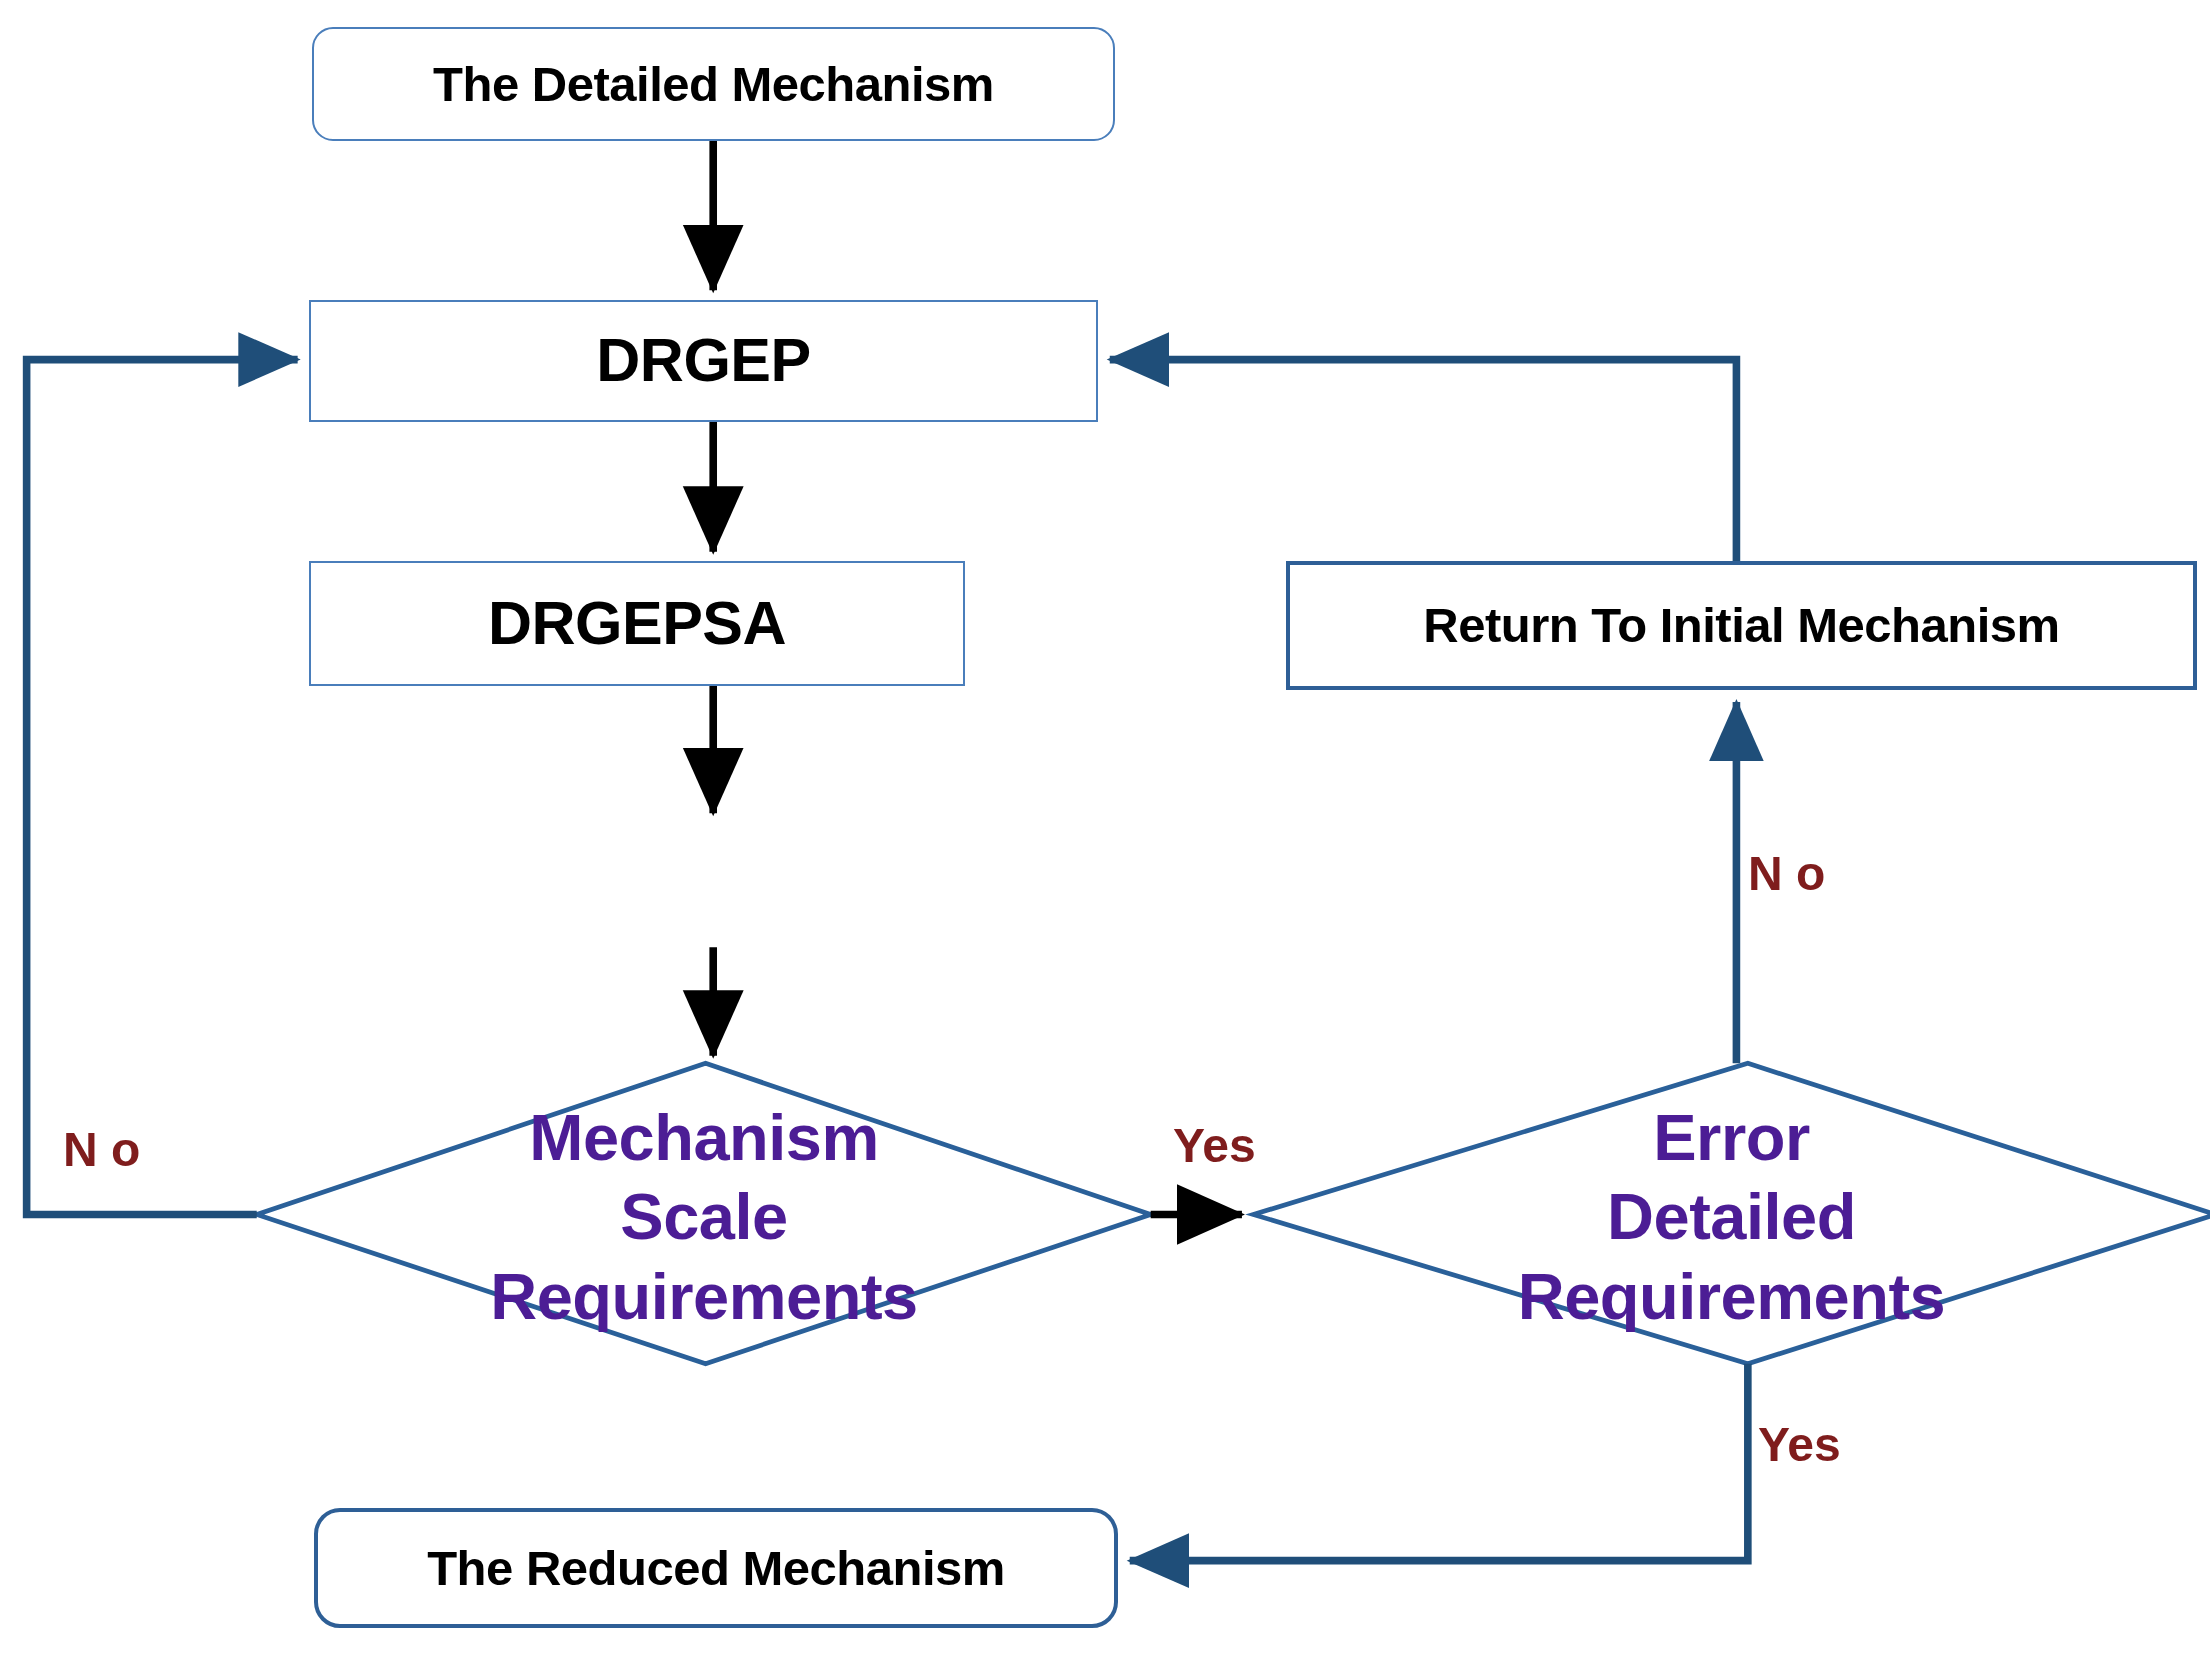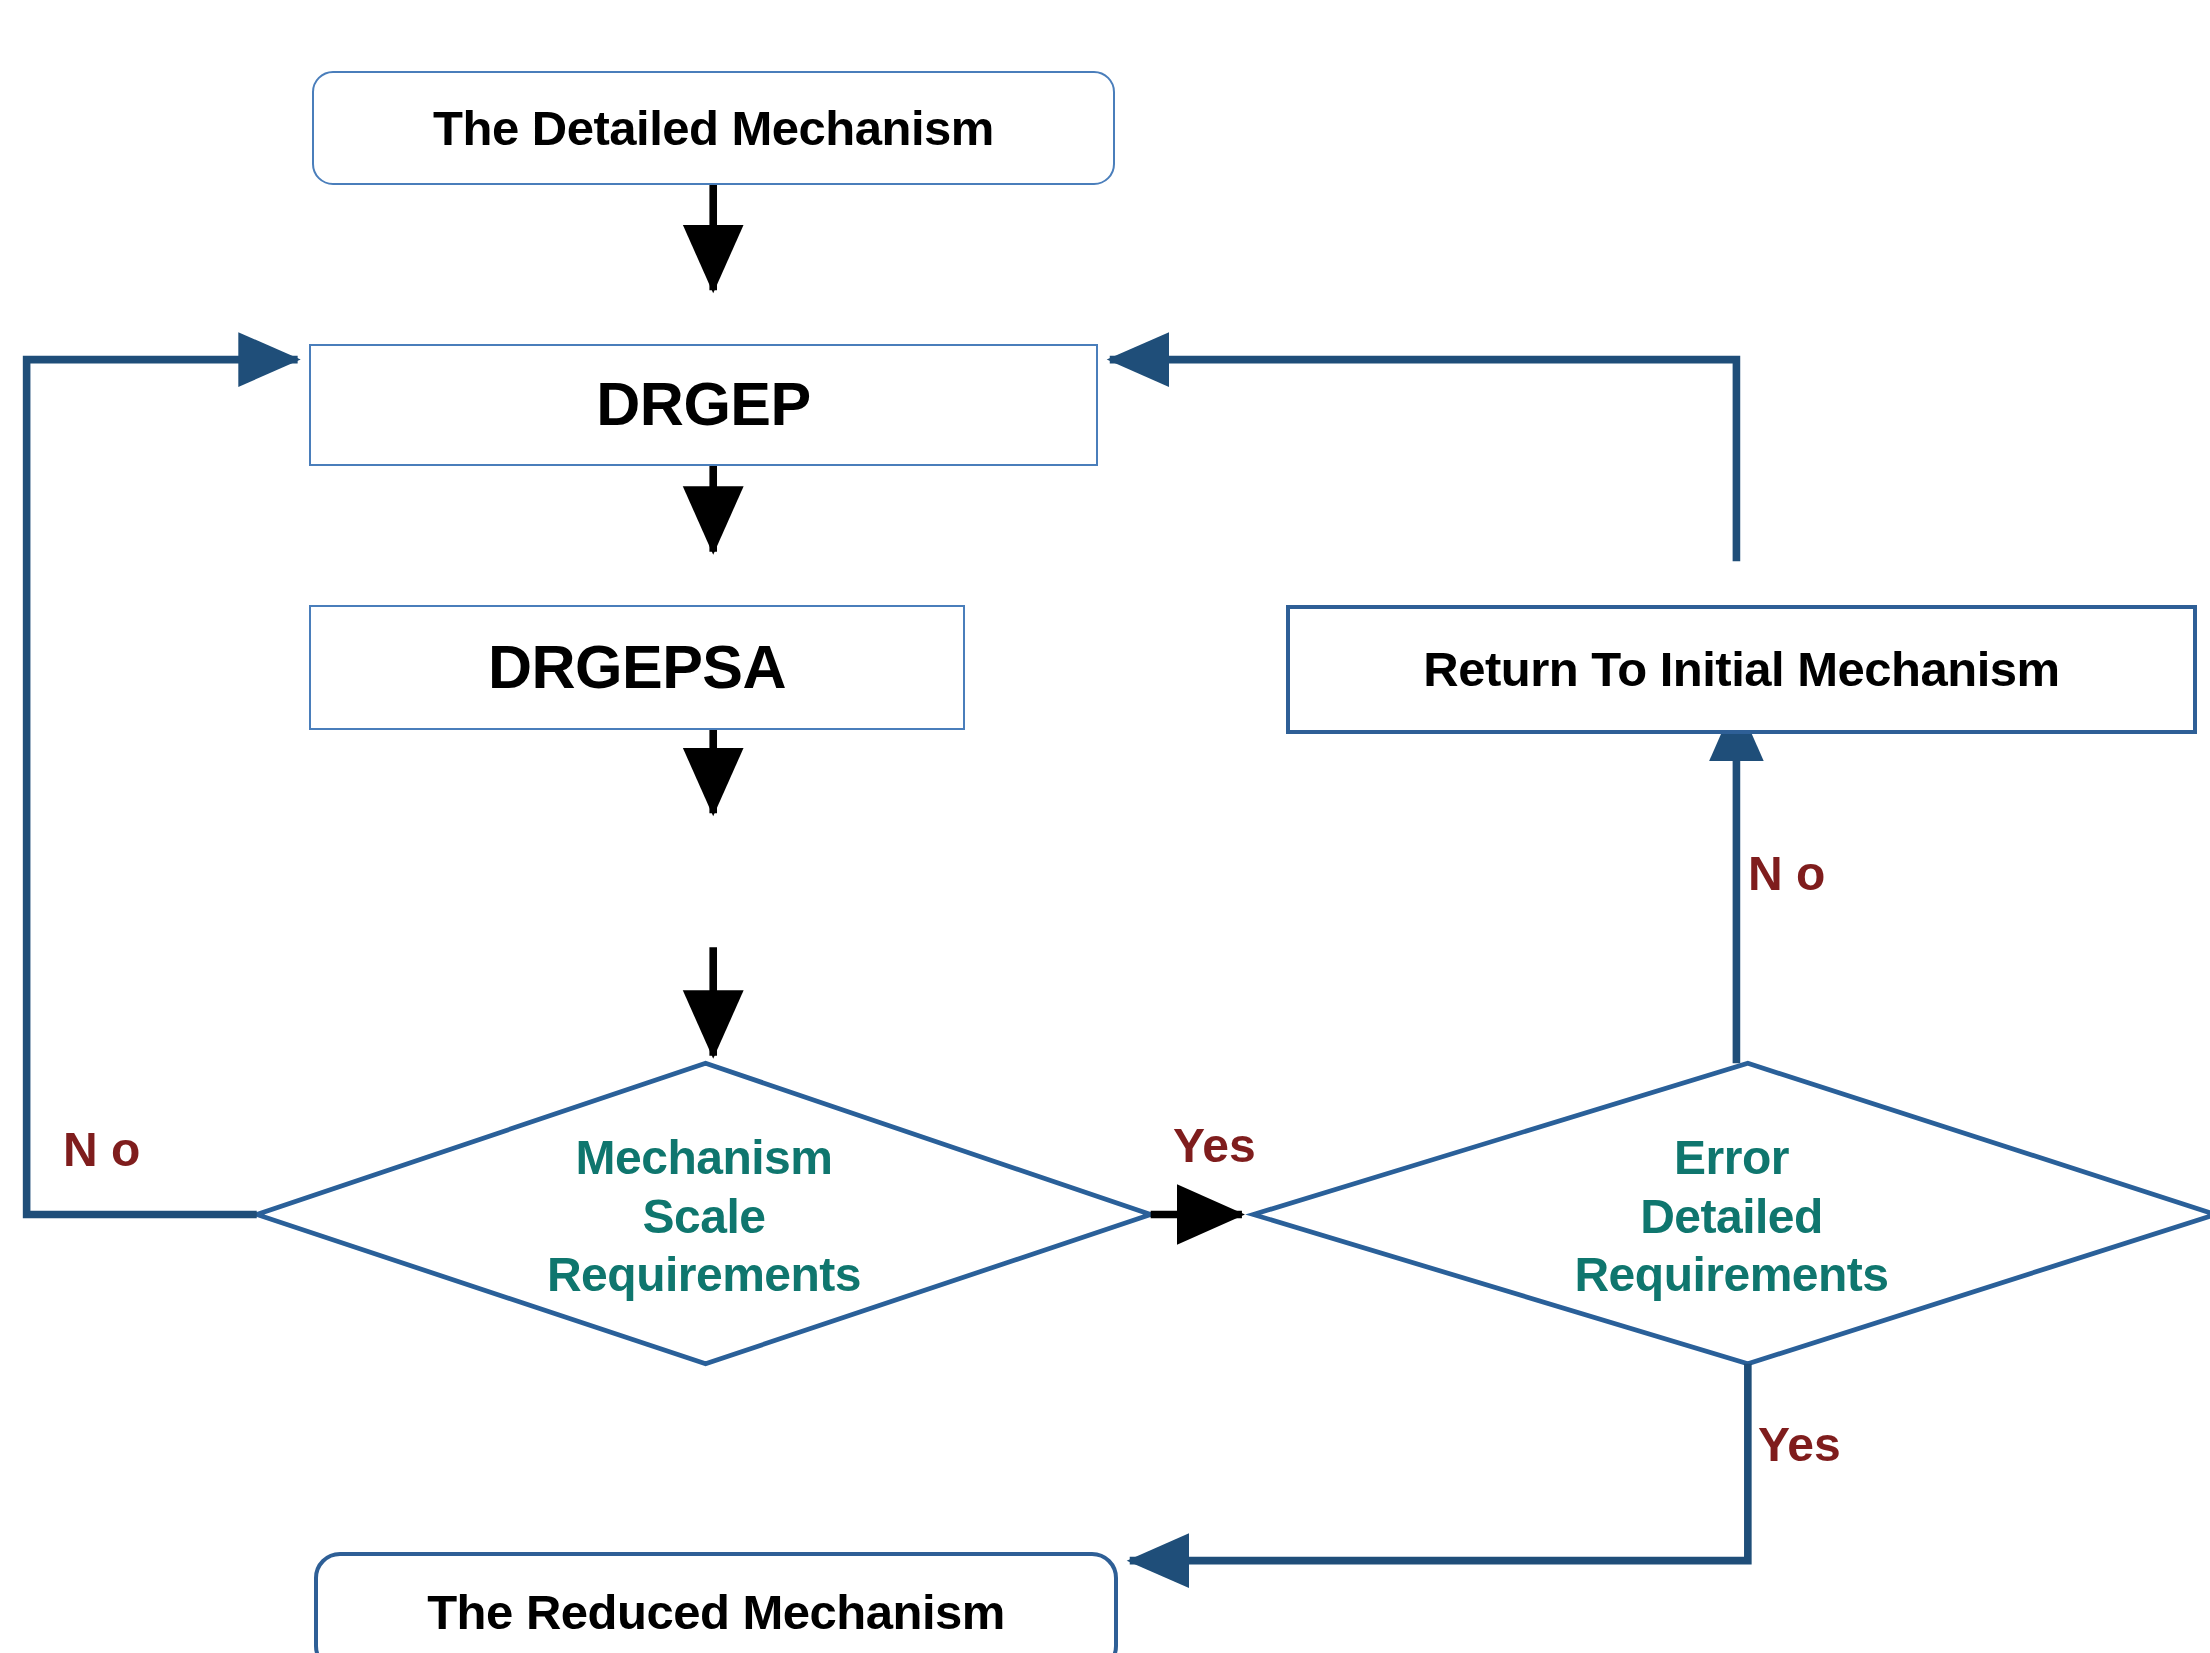--- a/index.html
+++ b/index.html
@@ -18,42 +18,41 @@
     box-sizing:border-box;
     display:flex;
     align-items:center;
     justify-content:center;
     background:#ffffff;
     color:#000000;
     font-weight:bold;
     text-align:center;
     line-height:1.08;
     letter-spacing:-0.5px;
-    margin-top:44px;
   }
   .rect-thin{ border:2.9px solid #4a7ebb; }
   .rect-thick{ border:4.8px solid #2e5f96; }
   .rounded{ border-radius:21px; }
 
   .node-top      { left:312px;  top:27px;   width:803px;  height:114px; font-size:49px; }
   .node-drgep    { left:309px;  top:300px;  width:789px;  height:122px; font-size:61px; }
   .node-drgepsa  { left:309px;  top:561px;  width:656px;  height:125px; font-size:61px; }
   .node-fssa     { left:309px;  top:823px;  width:806px;  height:125px; font-size:61px; }
   .node-return   { left:1286px; top:561px;  width:911px;  height:129px; font-size:49px; }
   .node-reduced  { left:314px;  top:1508px; width:804px;  height:120px; font-size:49px;border-radius:26px; }
 
   .diamond-label{
     position:absolute;
     display:flex;
     flex-direction:column;
     align-items:center;
     justify-content:center;
-    color:#0f766e;
+    color:#4c1d95;
     font-weight:bold;
-    font-size:48px;
+    font-size:65px;
     line-height:1.22;
     text-align:center;
     letter-spacing:-0.5px;
     pointer-events:none;
   }
   .dia-left  { left:447px;  top:1084px; width:514px; height:266px; }
   .dia-right { left:1465px; top:1084px; width:533px; height:266px; }
 
   .edge-label{
     position:absolute;

